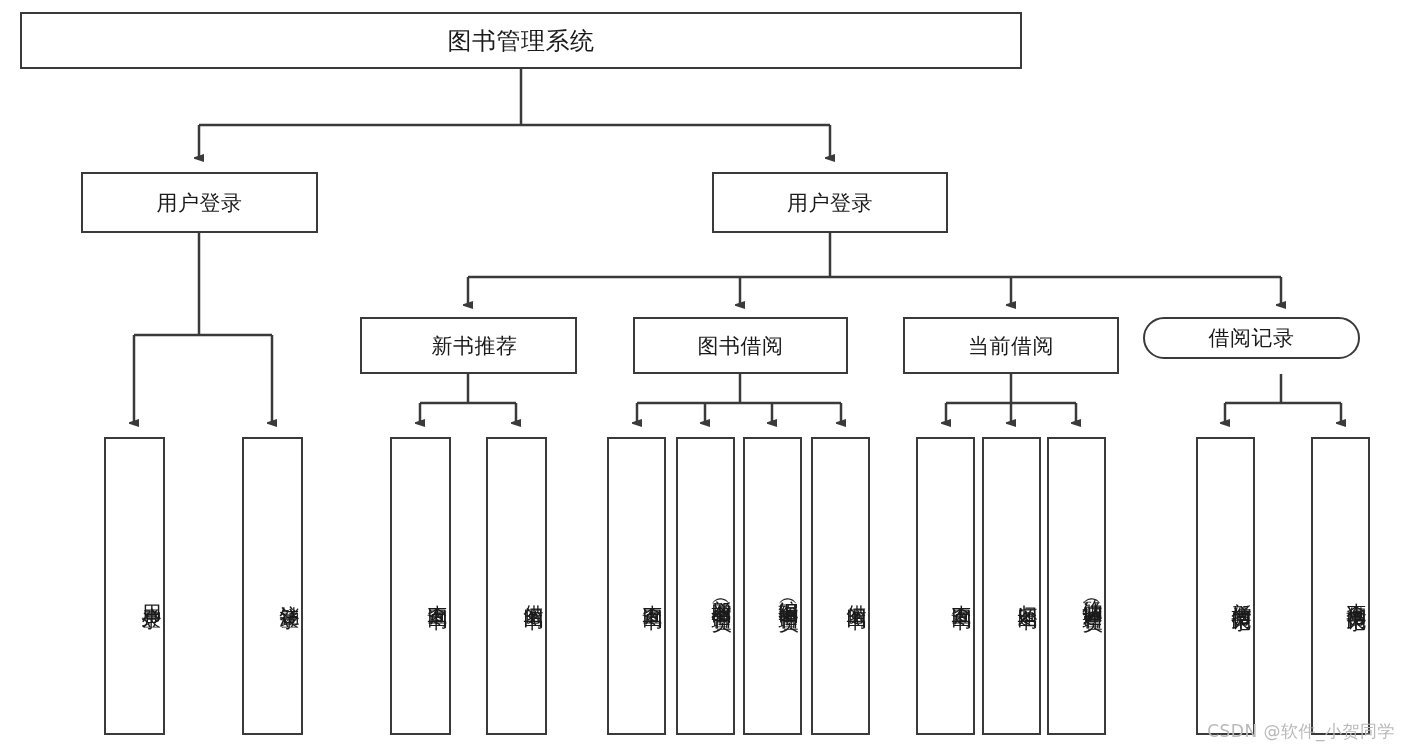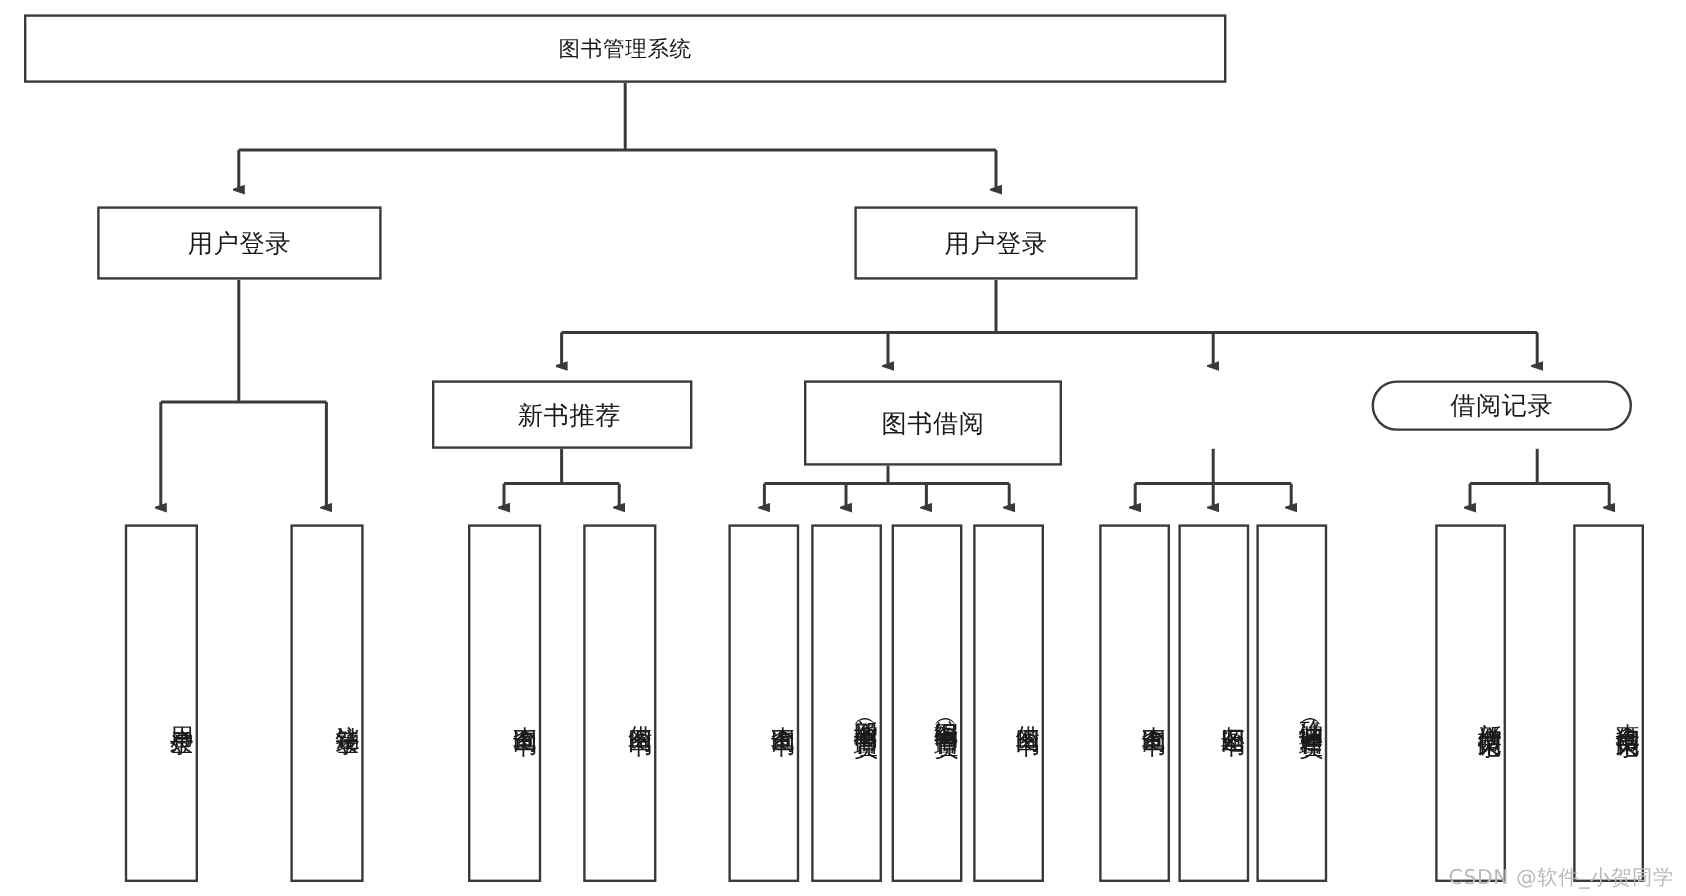--- a/index.html
+++ b/index.html
@@ -34,21 +34,21 @@
     align-items: center;
     justify-content: center;
     color: #1a1a1a;
   }
   .node-h {
     font-size: 21px;
     letter-spacing: 0.5px;
     white-space: nowrap;
   }
   .node-root {
-    font-size: 18px;
+    font-size: 24px;
   }
   .node-v {
     writing-mode: vertical-rl;
     text-orientation: upright;
     font-size: 20px;
     line-height: 1.12;
     letter-spacing: 2px;
     align-items: flex-start;
     justify-content: center;
     padding-top: 14px;
@@ -132,22 +132,25 @@
   <div class="node node-h" style="left:81px; top:172px; width:237px; height:61px;">
     <span>用户登录</span>
   </div>
   <div class="node node-h" style="left:712px; top:172px; width:236px; height:61px;">
     <span>用户登录</span>
   </div>
 
   <div class="node node-h" style="left:360px; top:317px; width:217px; height:57px;padding-left:12px;">
     <span>新书推荐</span>
   </div>
-  <div class="node node-h" style="left:633px; top:317px; width:215px; height:71px;margin-left:37px;">
+  <div class="node node-h" style="left:633px; top:317px; width:215px; height:57px;">
     <span>图书借阅</span>
+  </div>
+  <div class="node node-h" style="left:903px; top:317px; width:216px; height:57px;">
+    <span>当前借阅</span>
   </div>
   <div class="node node-h" style="left:1143px; top:317px; width:217px; height:42px;border-radius:26px;">
     <span>借阅记录</span>
   </div>
 
   <div class="node node-v" style="left:104px; top:437px; width:61px; height:298px;">
     <span class="node-v-label">用户登录</span>
   </div>
   <div class="node node-v" style="left:242px; top:437px; width:61px; height:298px;">
     <span class="node-v-label">注销登录</span>

